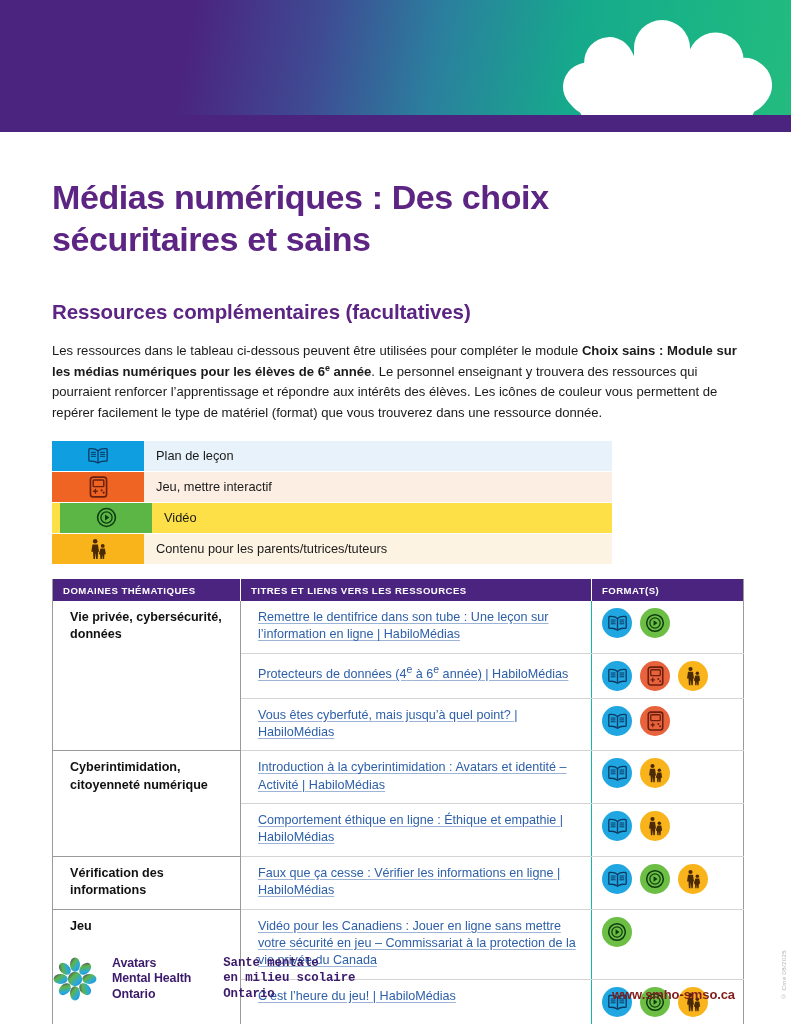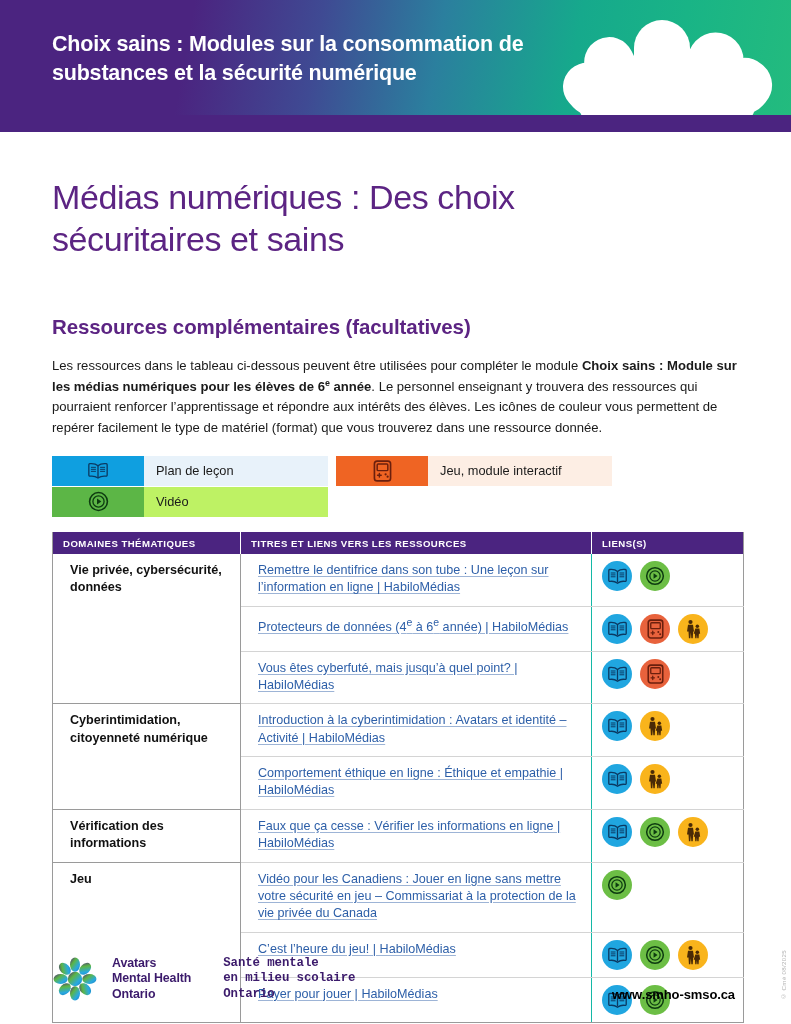--- a/index.html
+++ b/index.html
@@ -40,47 +40,47 @@
 
   
   .page{
     padding:0 52px;
     box-sizing:border-box;
   }
   .h1{
     margin-top:44px;
     color:#5c2483;
     font-size:34px;
-    font-weight:normal;
+    font-weight:bold;
     line-height:1.24;
     letter-spacing:-0.4px;
     max-width:600px;
   }
   .h2{
-    margin-top:55px;
+    margin-top:40px;
     color:#5c2483;
     font-size:20.5px;
     font-weight:bold;
     letter-spacing:-0.1px;
   }
   .intro{
     margin-top:16px;
     font-size:13.1px;
     line-height:1.55;
     color:#1a1a1a;
     max-width:692px;
   }
   .intro b{font-weight:bold;}
   .intro sup{font-size:0.68em;vertical-align:super;}
 
   
   .legend{
     margin-top:18px;
     display:grid;
-    grid-template-columns:1fr 1fr;
+    grid-template-columns:1fr;
     column-gap:8px;
     row-gap:0;
     width:560px;
   }
   .legend-cell{
     display:flex;align-items:stretch;
     height:30px;
     border-bottom:1px solid #ffffff;
   }
   .legend-swatch{
@@ -157,21 +157,21 @@
   .badge svg{display:block;}
   .bg-lesson{background:#20a6e0;}
   .bg-video{background:#6cbe45;}
   .bg-game{background:#e8623c;}
   .bg-parent{background:#f9b41c;}
   .sw-lesson{background:#0f9fe0;}
   .sw-video{background:#5cb646;}
   .sw-game{background:#ef6423;}
   .sw-parent{background:#f9b41c;}
   .tint-lesson{background:#e8f2fa;}
-  .tint-video{background:#bef264;}
+  .tint-video{background:#fde047;padding-left:8px;}
   .tint-game{background:#fdeee4;}
   .tint-parent{background:#fdf3e3;}
 
   
   .footer{
     position:absolute;
     left:0;bottom:0;
     width:791px;height:90px;
   }
   .footer-inner{
@@ -184,38 +184,37 @@
   .logo-row{display:flex;align-items:center;gap:14px;}
   .logo-mark{width:46px;height:46px;flex:0 0 46px;}
   .logo-txt{
     font-size:12.4px;font-weight:bold;line-height:1.24;
     color:#3b1a6b;letter-spacing:-0.1px;
   }
   .logo-txt2{margin-left:18px;font-family:Liberation Mono, monospace;}
   .site{
     position:absolute;
     right:56px;bottom:22px;
-    font-size:13px;font-weight:bold;color:#000000;
+    font-size:13px;font-weight:bold;color:#7f1d1d;
     letter-spacing:-0.1px;
   }
   .copy{
     position:absolute;
     right:4px;bottom:24px;
     font-size:6.2px;color:#b4b4b4;
     writing-mode:vertical-rl;
     transform:rotate(180deg);
     letter-spacing:0.3px;
     white-space:nowrap;
   }
 </style>
 </head>
 <body>
 
 <div class="banner">
-  <div class="banner-title">Choix sains : Modules sur la consommation de substances et la sécurité numérique</div>
   <div class="petal-wrap">
     <svg viewBox="0 0 230 105" width="230" height="105" aria-hidden="true">
       <g fill="#ffffff">
         <rect x="28" y="74" width="176" height="40" rx="18"></rect>
         <rect x="83" y="10" width="56" height="80" rx="28"></rect>
         <rect x="134" y="22" width="56" height="70" rx="28" transform="rotate(22 162 57)"></rect>
         <rect x="166" y="48" width="54" height="56" rx="26" transform="rotate(42 193 76)"></rect>
         <rect x="38" y="26" width="50" height="72" rx="25" transform="rotate(-26 63 62)"></rect>
         <rect x="14" y="52" width="48" height="54" rx="24" transform="rotate(-42 38 79)"></rect>
       </g>
@@ -249,42 +248,53 @@
     <div class="legend-cell tint-game">
       <div class="legend-swatch sw-game">
         <svg width="19" height="22" viewBox="0 0 20 24" aria-hidden="true">
           <rect x="1.2" y="1.2" width="17.6" height="21.6" rx="3" fill="none" stroke="#6b1f0d" stroke-width="1.8"></rect>
           <rect x="4.2" y="4.4" width="11.6" height="7.2" rx="1" fill="none" stroke="#6b1f0d" stroke-width="1.6"></rect>
           <path d="M4.6 16.6h4M6.6 14.6v4" stroke="#6b1f0d" stroke-width="1.6" stroke-linecap="round"></path>
           <circle cx="13.4" cy="15.6" r="1.2" fill="#6b1f0d"></circle>
           <circle cx="15.6" cy="18.2" r="1.2" fill="#6b1f0d"></circle>
         </svg>
       </div>
-      <div class="legend-label">Jeu, module interactif</div>
+      <div class="legend-label">Jeu, mettre interactif</div>
     </div>
 
     <div class="legend-cell tint-video">
       <div class="legend-swatch sw-video">
         <svg width="21" height="21" viewBox="0 0 24 24" aria-hidden="true">
           <circle cx="12" cy="12" r="10.2" fill="none" stroke="#0d3b10" stroke-width="1.8"></circle>
           <circle cx="12" cy="12" r="6.4" fill="none" stroke="#0d3b10" stroke-width="1.5"></circle>
           <path d="M10.3 8.6l5 3.4-5 3.4z" fill="#0d3b10"></path>
         </svg>
       </div>
       <div class="legend-label">Vidéo</div>
     </div>
 
+    <div class="legend-cell tint-parent">
+      <div class="legend-swatch sw-parent">
+        <svg width="19" height="22" viewBox="0 0 20 24" aria-hidden="true">
+          <circle cx="6.4" cy="3.6" r="2.5" fill="#4a2a06"></circle>
+          <path d="M3.4 7h6l1.2 8H9.6l-.5 8H7.4l-.6-6.8L6.2 23H4.5L4 15H2.2z" fill="#4a2a06"></path>
+          <circle cx="14.6" cy="8.6" r="2.1" fill="#4a2a06"></circle>
+          <path d="M12.2 11.4h4.8l1 6.2h-1.5l-.4 5.4h-1.5l-.5-4.4-.5 4.4h-1.5l-.4-5.4h-1.5z" fill="#4a2a06"></path>
+        </svg>
+      </div>
+      <div class="legend-label">Contenu pour les parents/tutrices/tuteurs</div>
+    </div>
   </div>
 
   <table class="rt">
     <thead>
       <tr>
         <th style="width:168px">DOMAINES THÉMATIQUES</th>
         <th>TITRES ET LIENS VERS LES RESSOURCES</th>
-        <th style="width:132px">LIENS(S)</th>
+        <th style="width:132px">FORMAT(S)</th>
       </tr>
     </thead>
     <tbody>
         <tr>
           <td class="c-domain" rowspan="3">Vie privée, cybersécurité, données</td>
           <td class="c-title"><a href="#">Remettre le dentifrice dans son tube : Une leçon sur l’information en ligne | HabiloMédias</a></td>
           <td class="c-fmt">
             <div class="fmt-icons">
               <span class="badge bg-lesson">
                 <svg width="19" height="16" viewBox="0 0 24 20">

